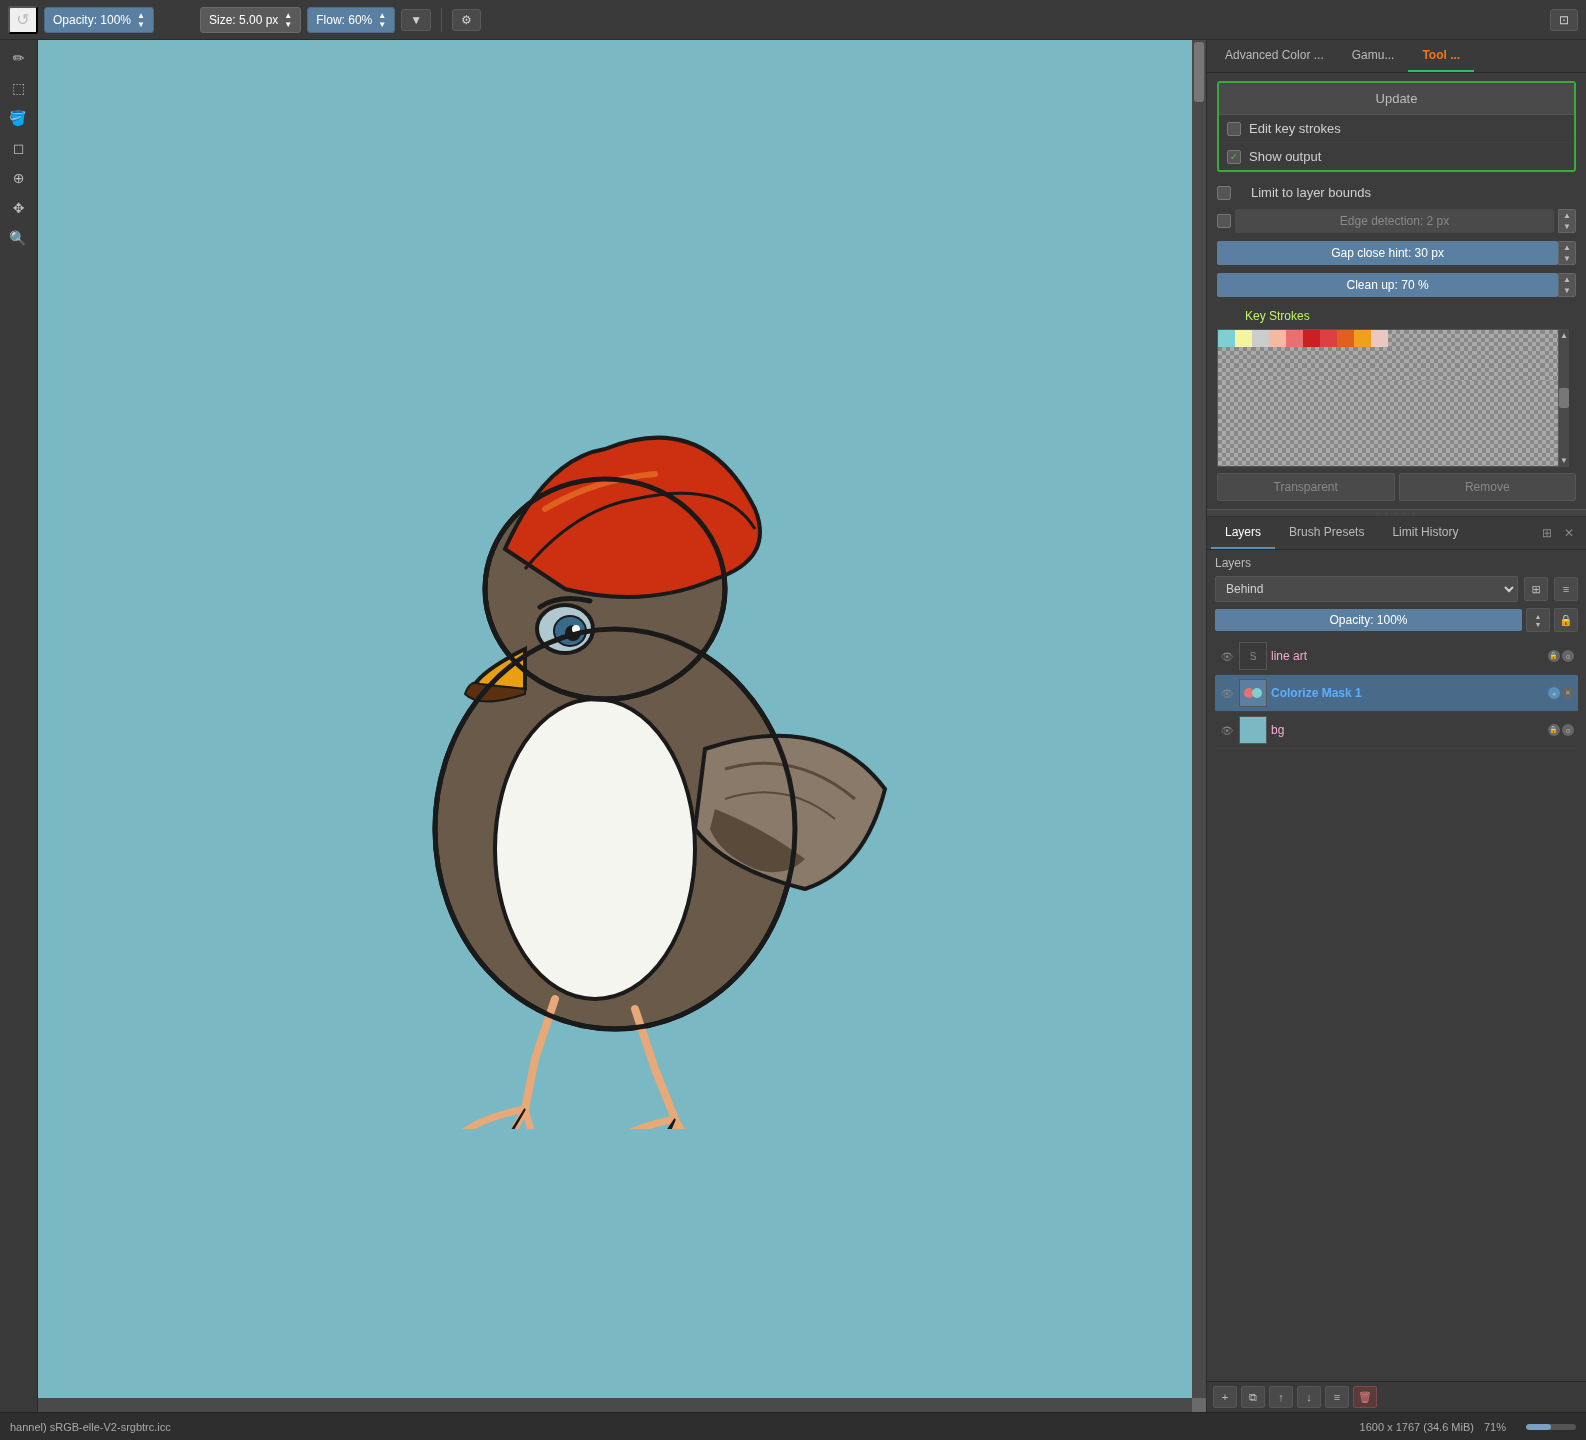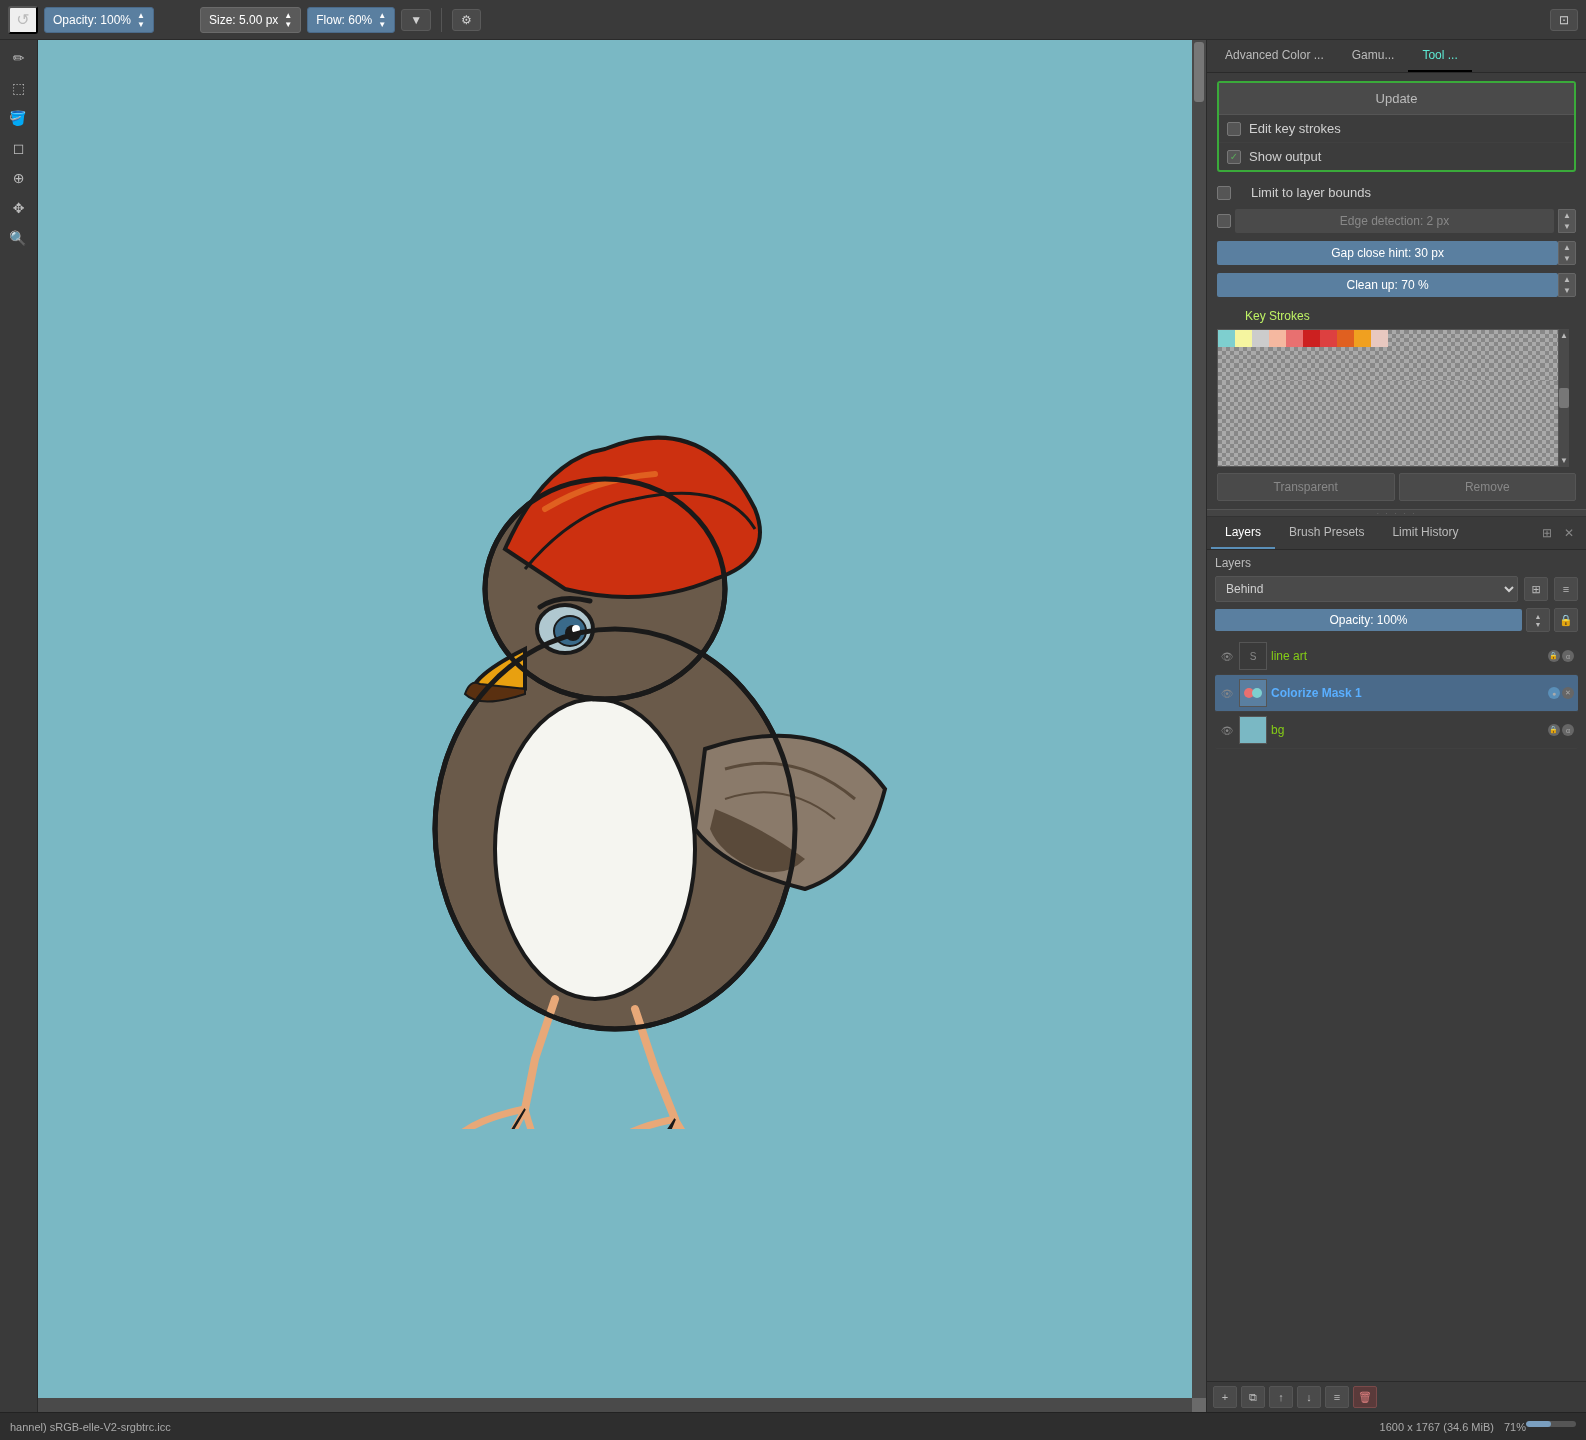--- a/index.html
+++ b/index.html
@@ -153,22 +153,23 @@
       padding: 0 4px;
     }
     .tab-item {
       padding: 8px 14px;
       cursor: pointer;
       border-bottom: 2px solid transparent;
       font-size: 12px;
       color: #bbb;
     }
     .tab-item.active {
-      color: #5eead4;
-      border-bottom: 2px solid #000000;
+      color: #f97316;
+      border-bottom: 2px solid #22c55e;
+      font-weight: bold;
     }
 
     
     .panel-section {
       padding: 8px 10px;
       border-bottom: 1px solid #2f2f2f;
     }
     .panel-title {
       font-size: 12px;
       color: #bbb;
@@ -443,21 +444,21 @@
       flex-shrink: 0;
       display: flex;
       align-items: center;
       justify-content: center;
       font-size: 8px;
       color: #888;
     }
     .layer-name {
       flex: 1;
       font-size: 12px;
-      color: #84cc16;
+      color: #f9a8d4;
     }
     .layer-name.highlight { color: #5aafff; font-weight: bold; }
     .layer-vis {
       width: 16px;
       height: 16px;
       display: flex;
       align-items: center;
       justify-content: center;
       font-size: 10px;
       color: #888;
@@ -520,21 +521,22 @@
       color: #aaa;
     }
     .status-right {
       margin-left: auto;
       display: flex;
       align-items: center;
       gap: 10px;
     }
     .zoom-indicator {
       display: flex;
-      gap: 0;
+      align-items: center;
+      gap: 20px;
     }
     .zoom-bar {
       width: 50px;
       height: 6px;
       background: #555;
       border-radius: 3px;
       overflow: hidden;
     }
     .zoom-fill {
       height: 100%;

